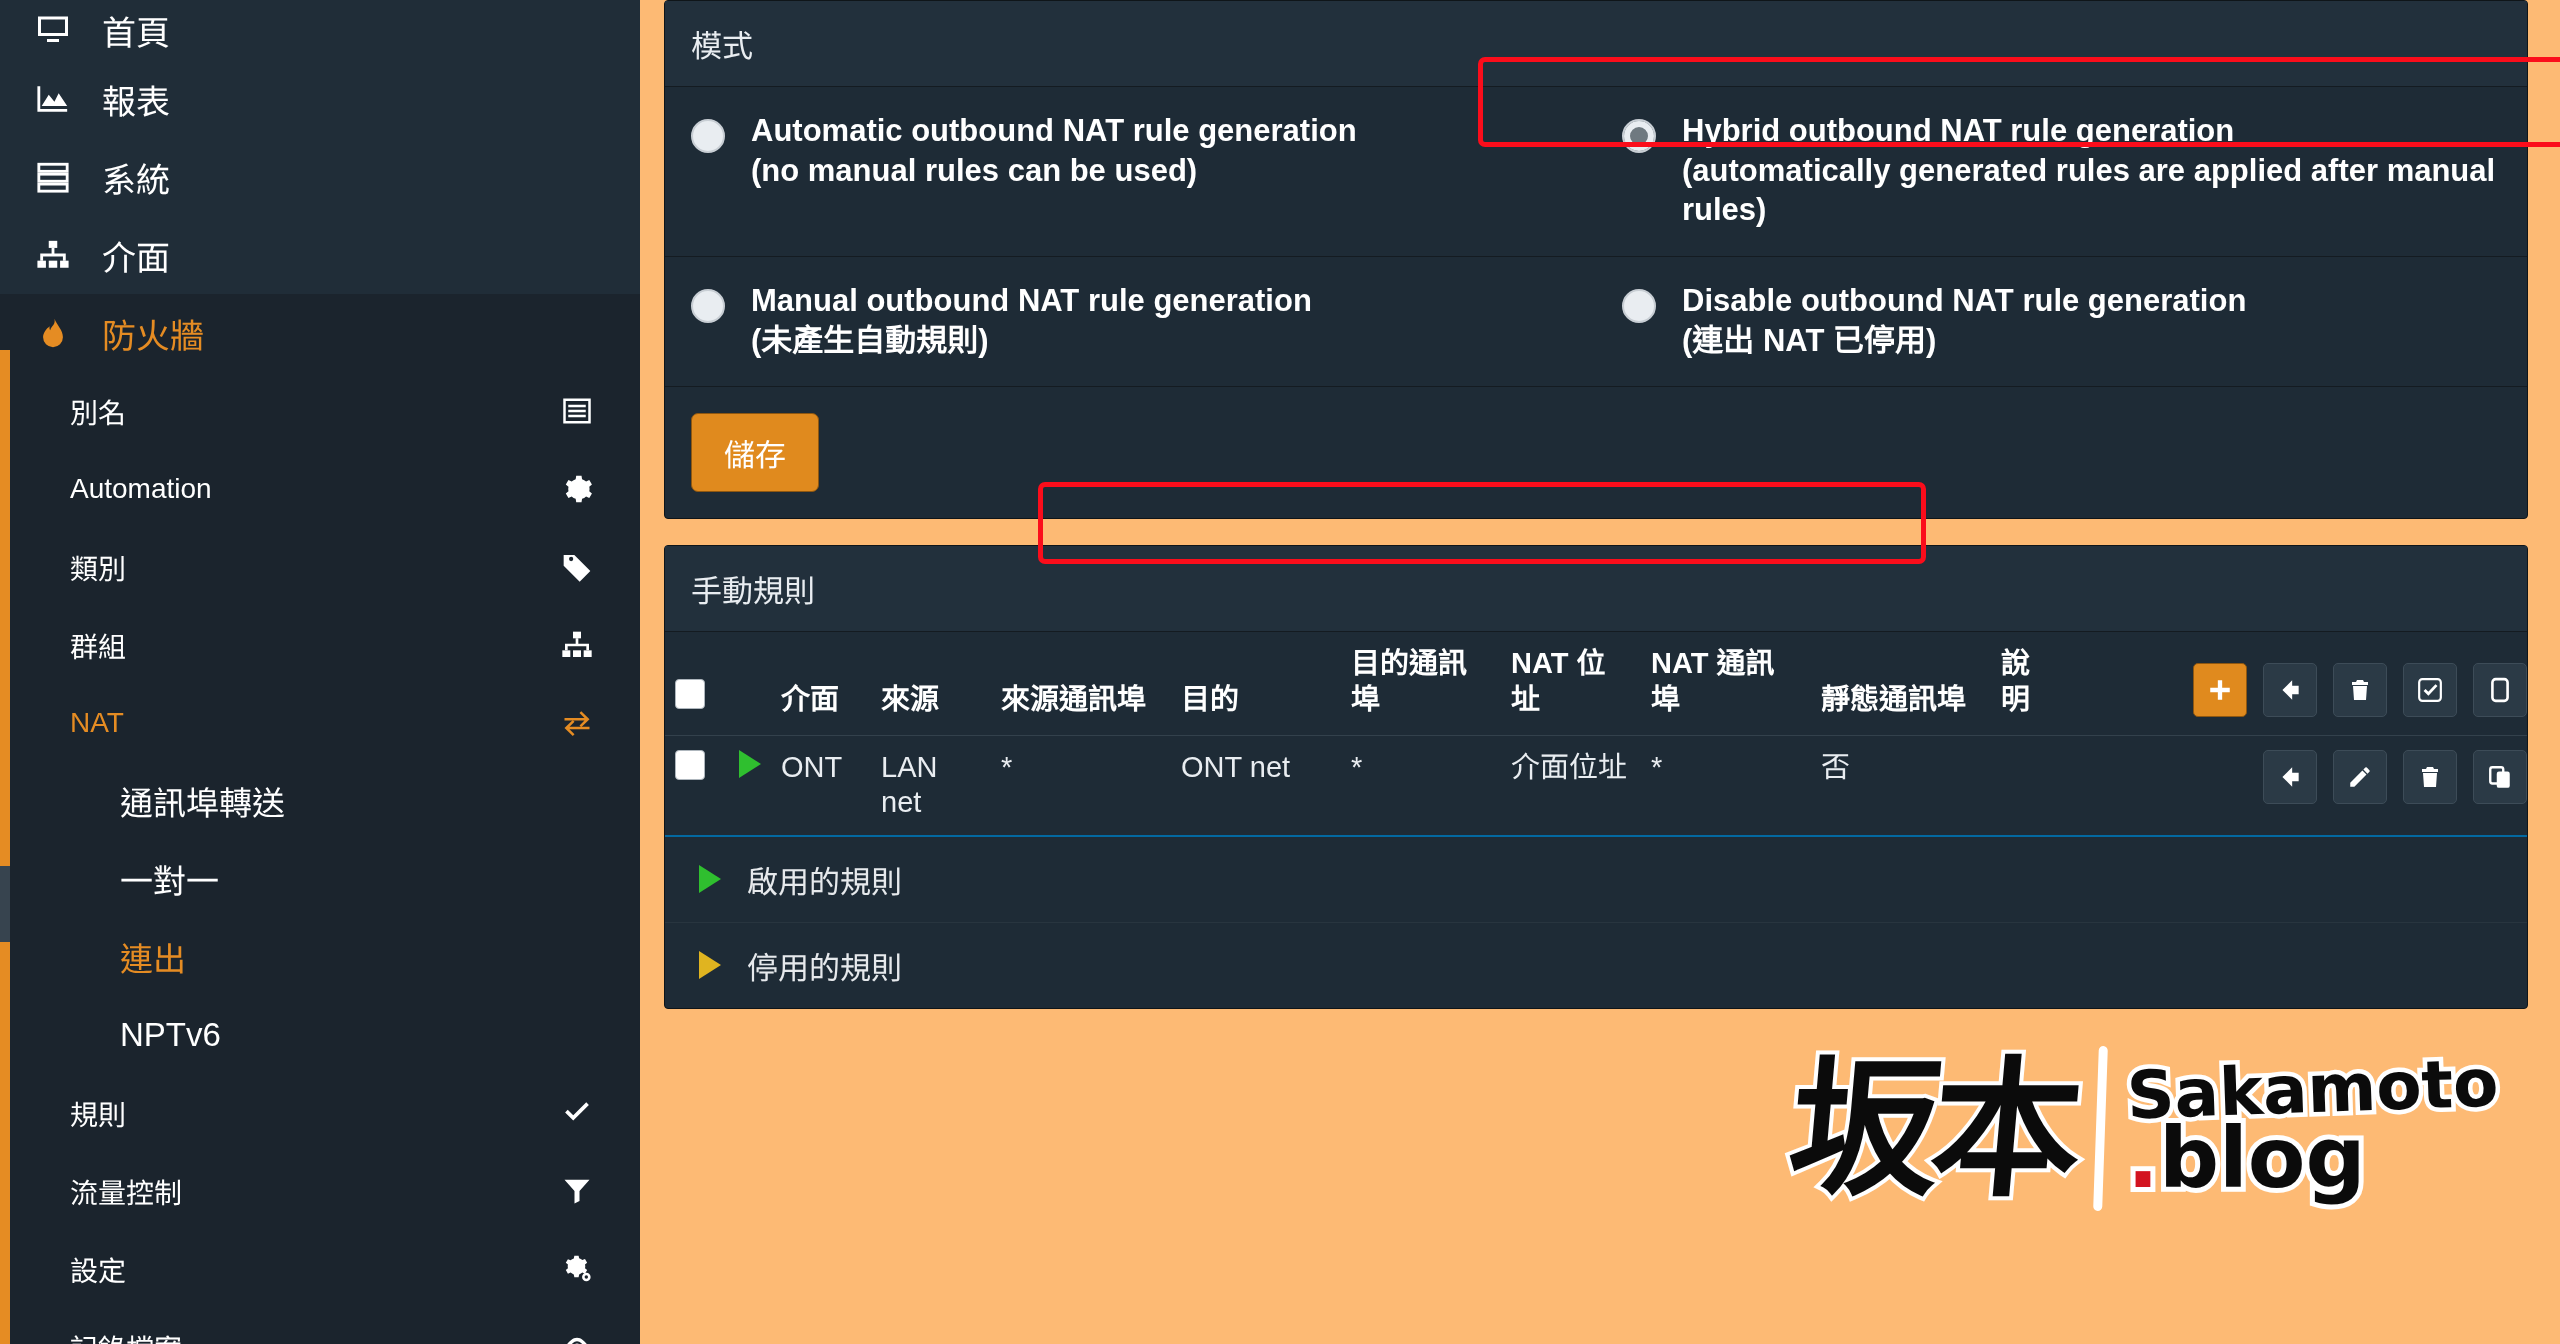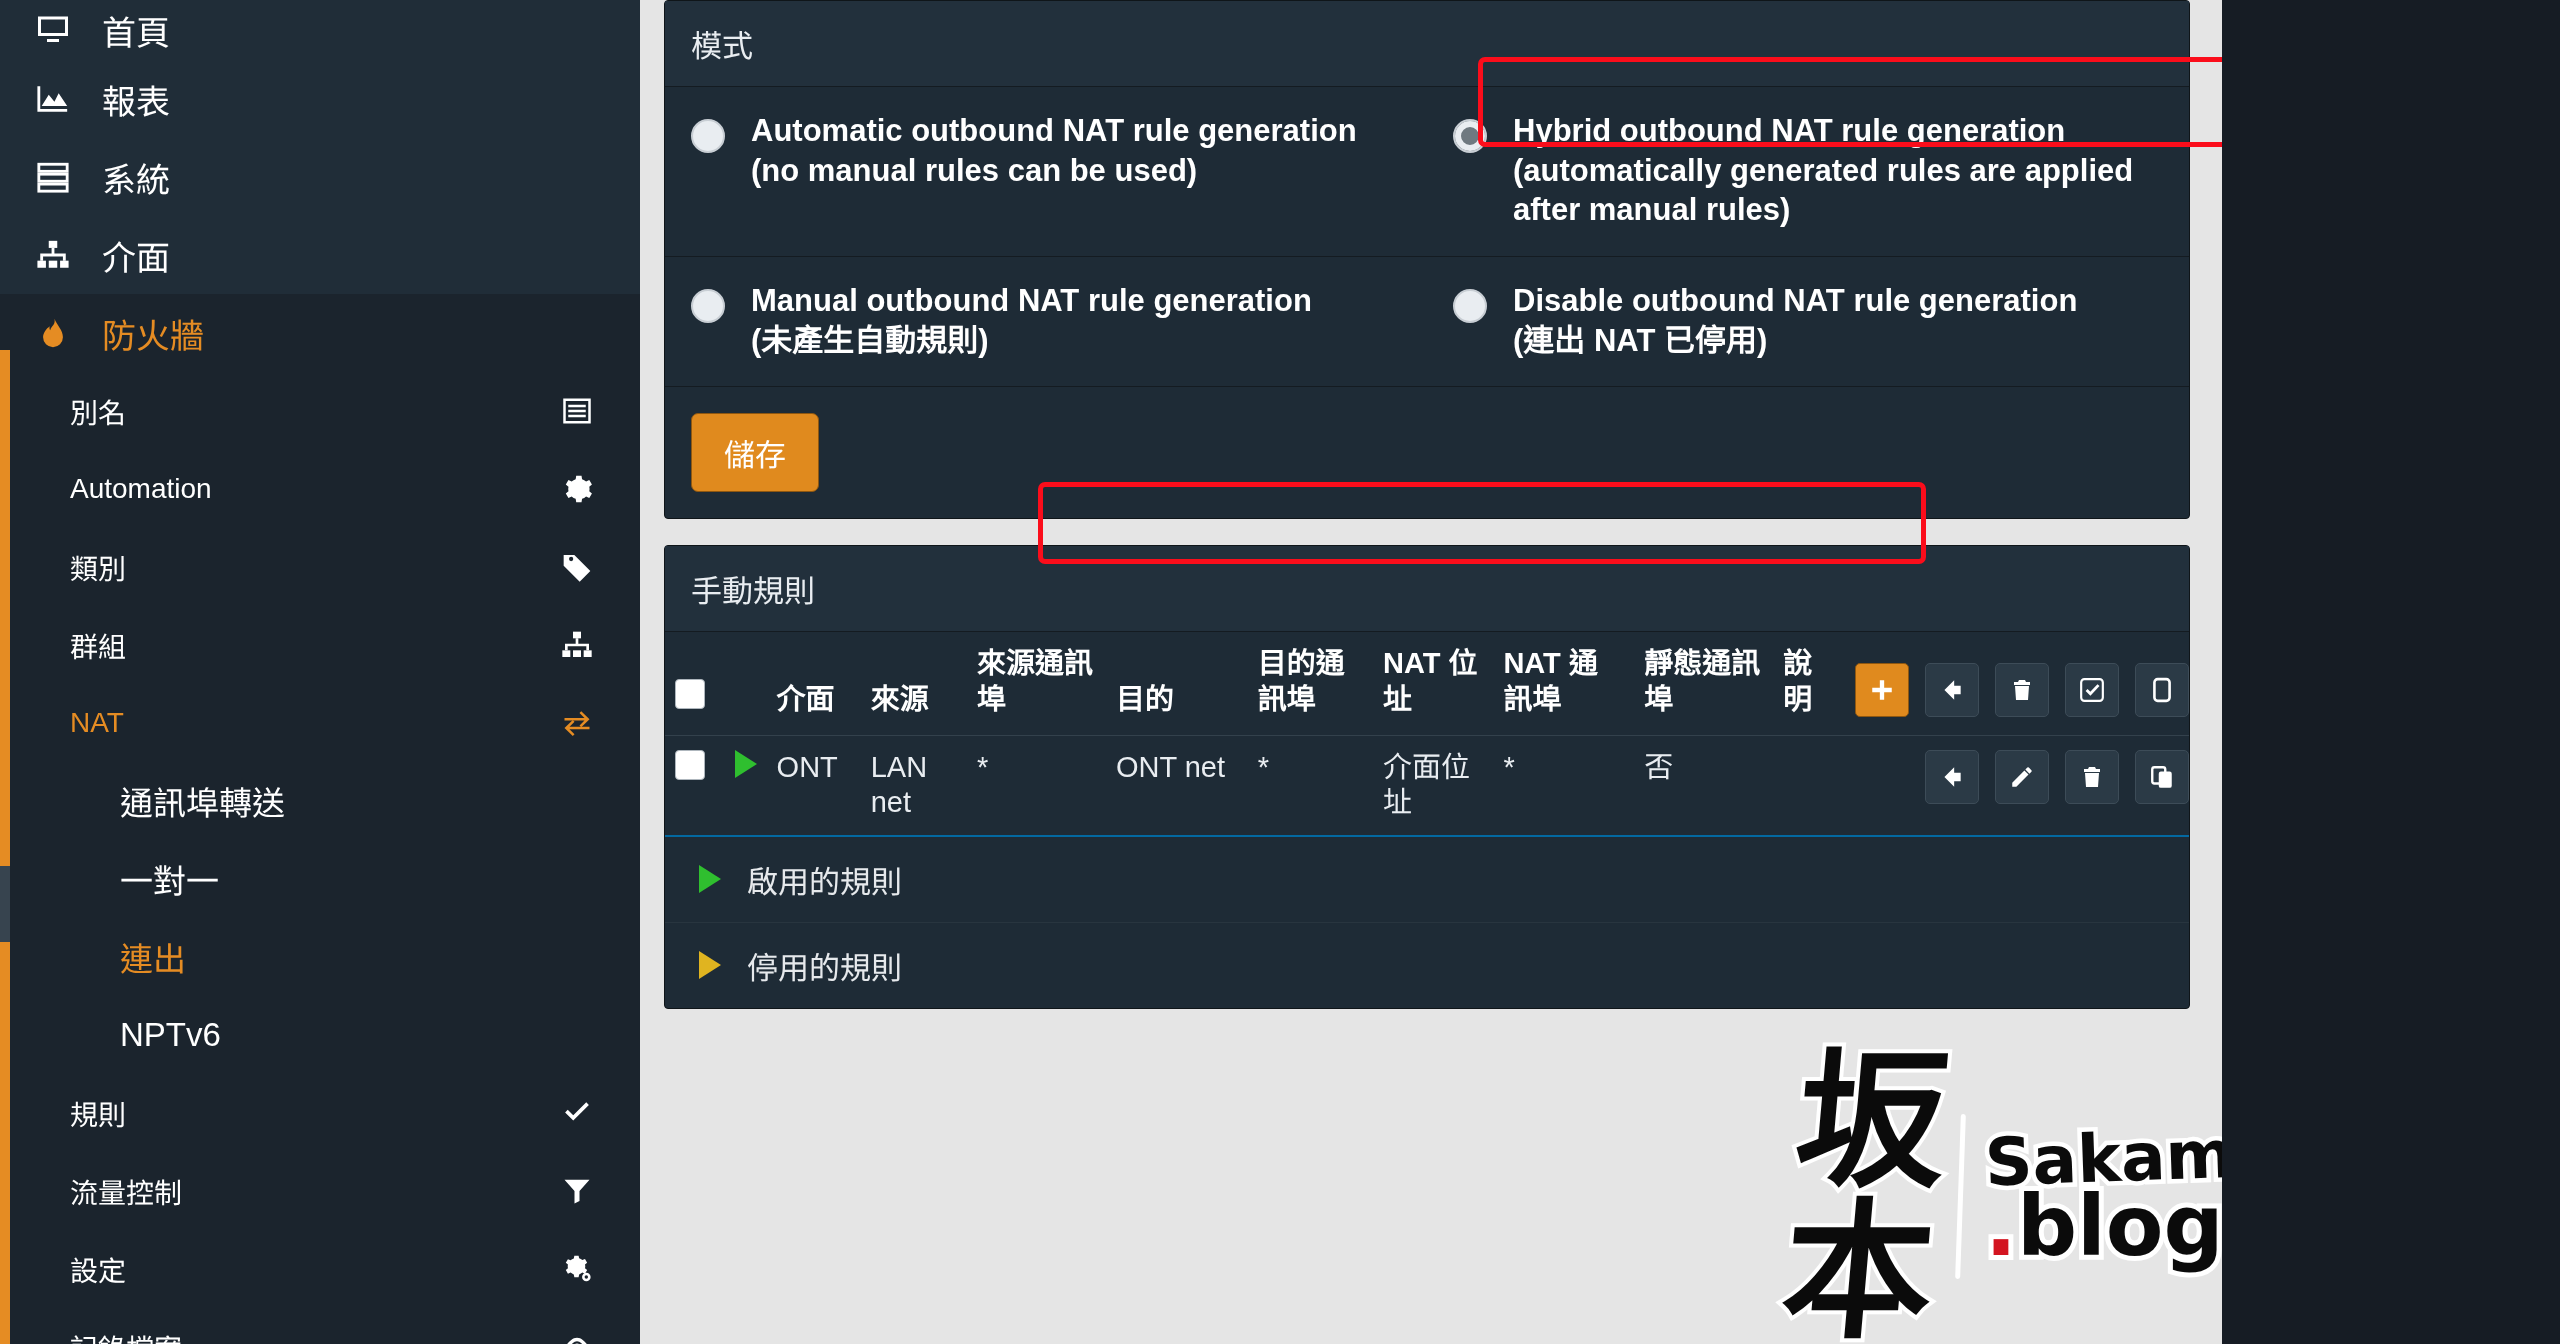--- a/index.html
+++ b/index.html
@@ -2,21 +2,21 @@
 <html lang="zh-TW"><head>
 <meta charset="utf-8">
 <style>
   * { box-sizing: border-box; margin:0; padding:0; }
   html,body { width:2560px; height:1344px; overflow:hidden; }
   body {
     background:#161c24;
     font-family:"Liberation Sans","DejaVu Sans",sans-serif;
     color:#e6e9ec;
   }
-  .app { display:flex; width:2222px; height:1344px; }
+  .app { display:flex; width:2560px; height:1344px; }
 
   
   .sidebar {
     width:640px; flex:0 0 640px; height:1344px;
     background:#1b242d; position:relative; overflow:hidden;
   }
   .nav-top { background:#202d38; padding-top:0; }
   .nav-item {
     display:flex; align-items:center; height:78px;
     padding:0 36px 0 26px; color:#ffffff; font-size:34px; font-weight:400;
@@ -33,21 +33,21 @@
   .nav-item.accent .lbl { color:#e58c23; }
   .accentbar {
     position:absolute; left:0; width:10px; background:#e58c23;
   }
   .dimbar { position:absolute; left:0; width:10px; background:#37444f; }
   svg { display:block; }
   .ico svg, .ico-right svg { fill:#ffffff; }
   .ico.orange svg, .ico-right.orange svg { fill:#e58c23; }
 
   
-  .main { flex:1 1 auto; height:1344px; background:#e5e5e5; padding:0 32px 0 24px; overflow:hidden; position:relative;}
+  .main { flex:1 1 auto; height:1344px; background:#fdba74; padding:0 32px 0 24px; overflow:hidden; position:relative;}
   .panel { background:#1e2b36; border:1px solid #0f1519; border-radius:4px; margin-bottom:26px;}
   .panel-head {
     background:#22303c; padding:20px 26px; font-size:31px; color:#e9edf1;
     border-bottom:1px solid #141b21;
   }
   .panel-body { }
 
   .radio-row { display:flex; border-bottom:1px solid #141b21; }
   .radio-row:last-child { border-bottom:none; }
   .radio-cell { flex:1 1 50%; display:flex; align-items:flex-start; padding:24px 26px 26px 26px; }

